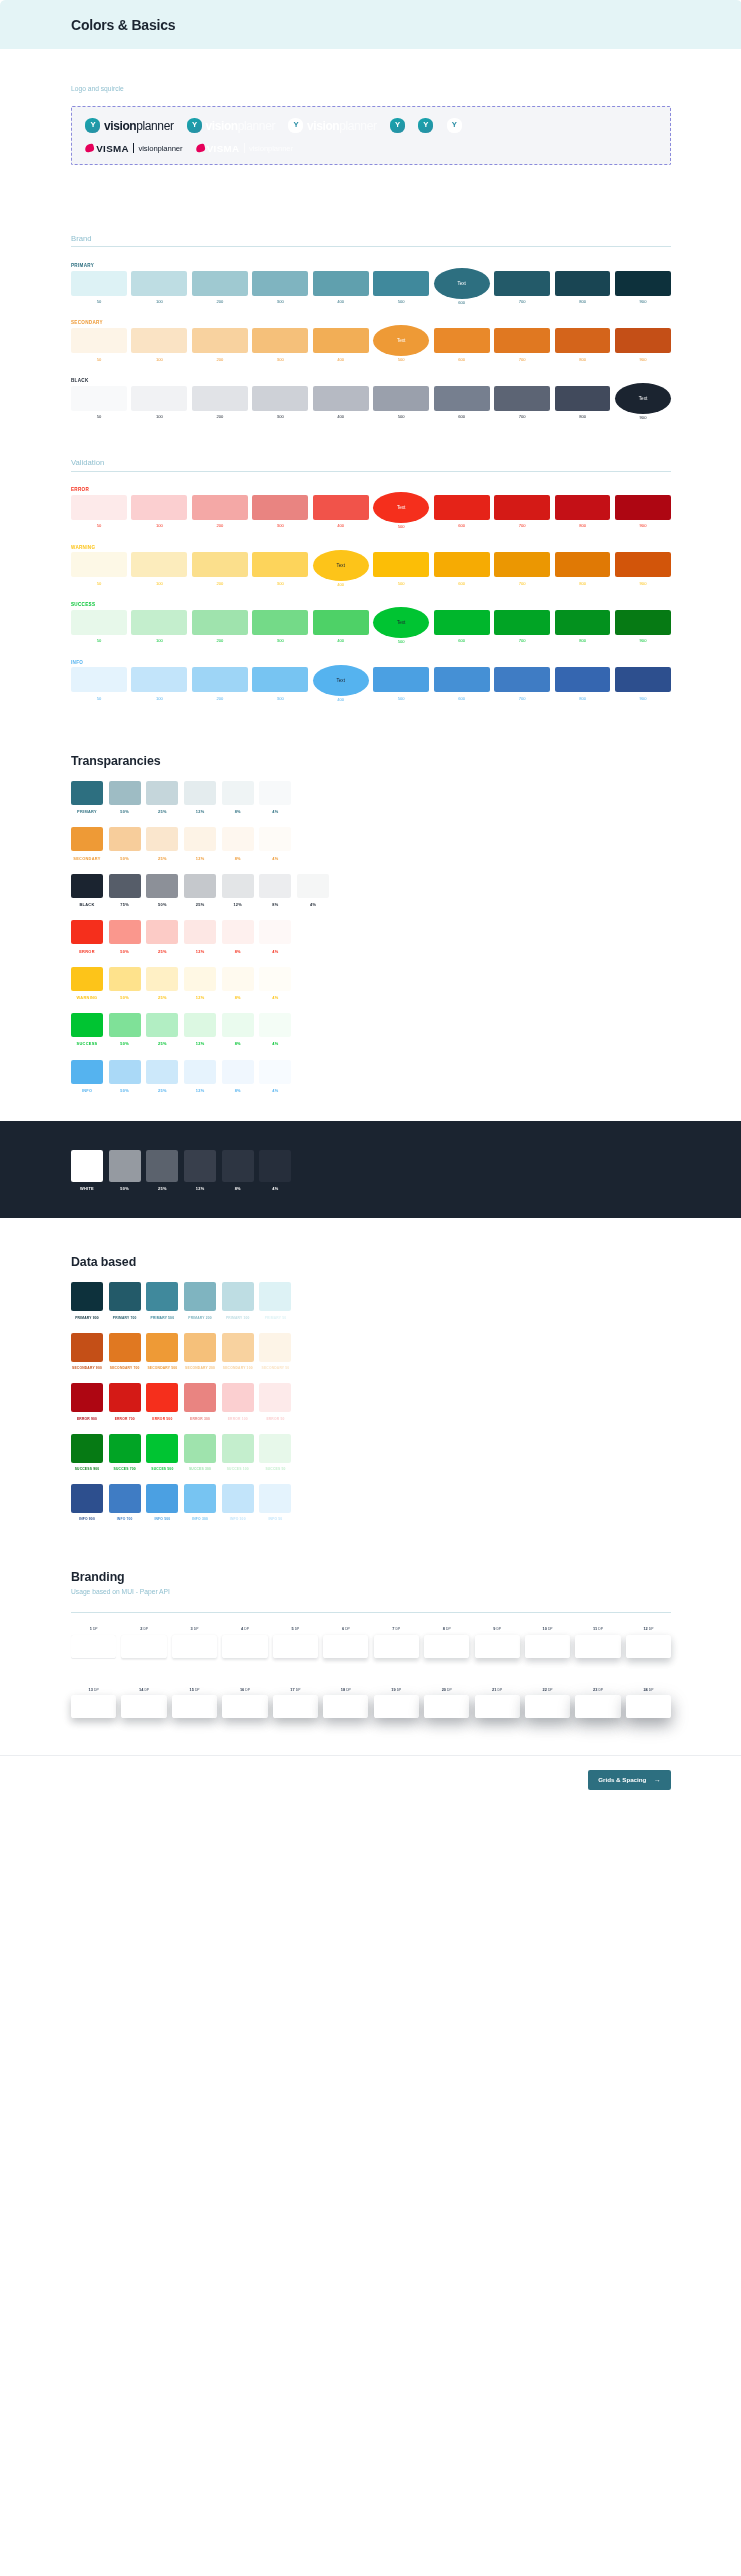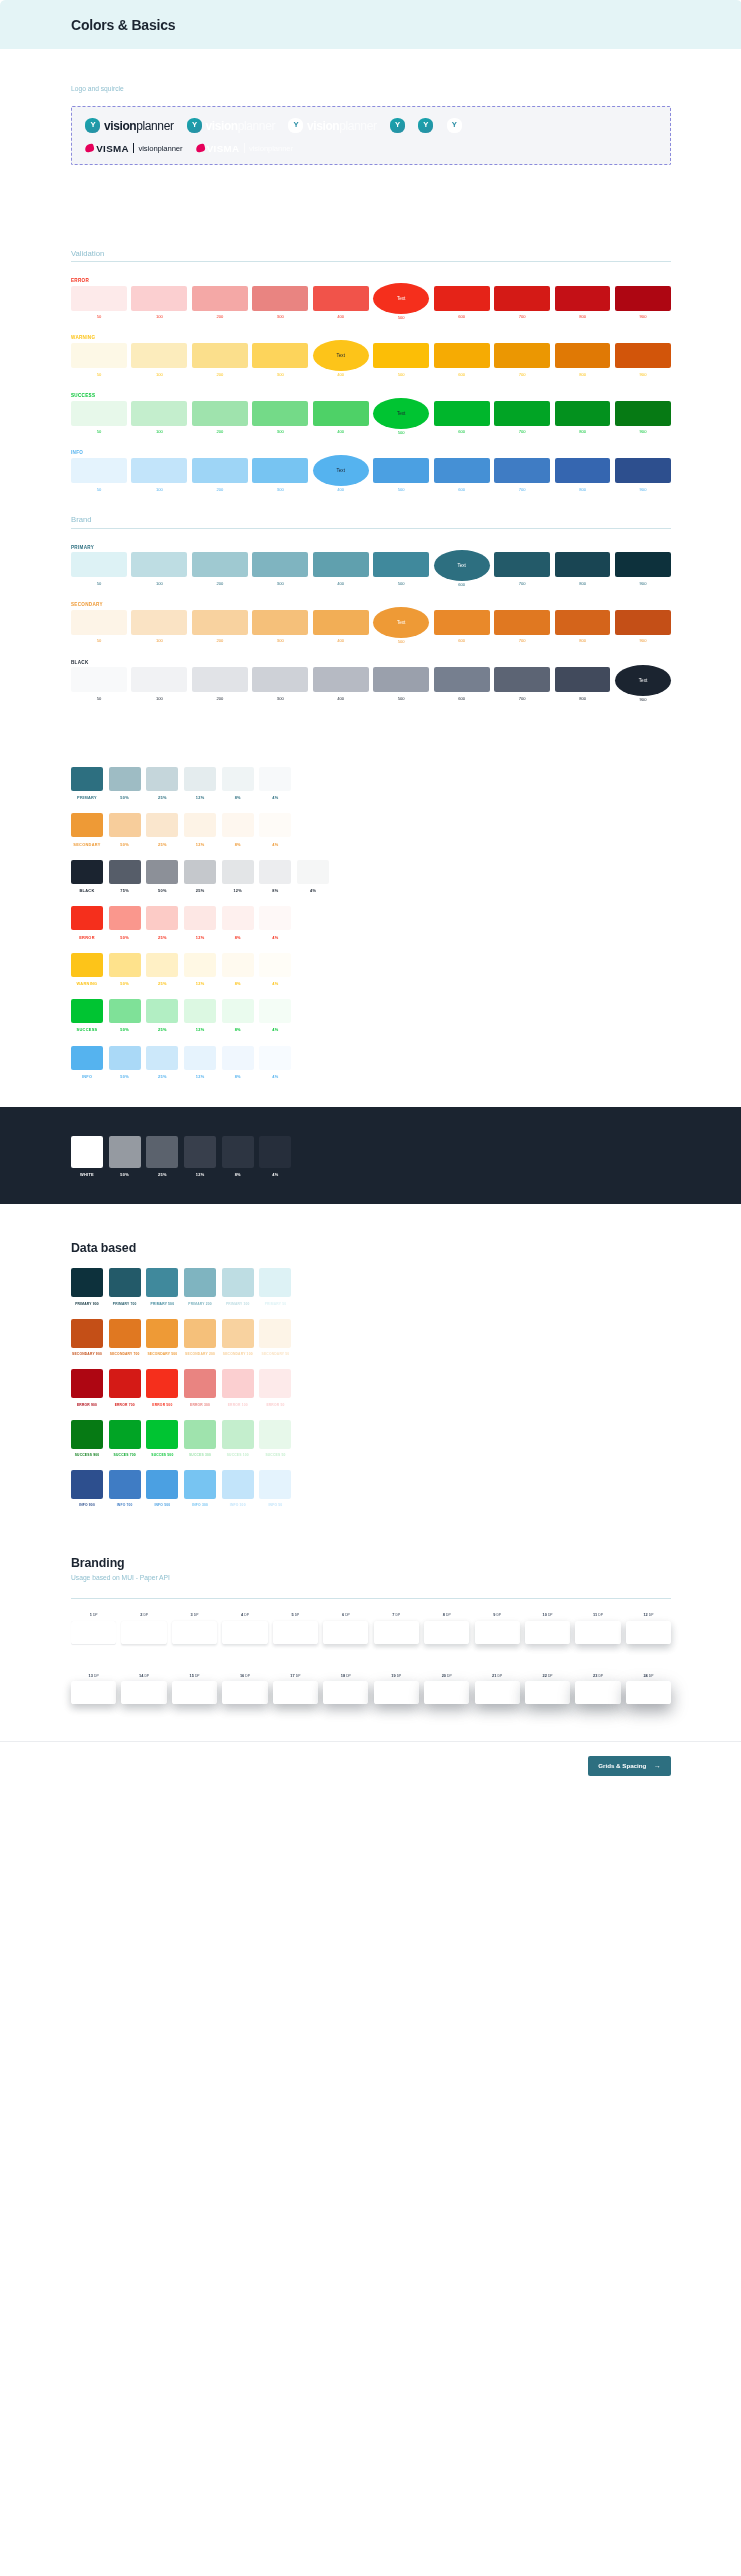--- a/index.html
+++ b/index.html
@@ -201,20 +201,164 @@
           </span>
           <span class="vdivider" style="background:#ffffff;opacity:.6;"></span>
           <span class="visma-sub" style="color:#ffffff;opacity:.75;">visionplanner</span>
         </div>
       </div>
     </div>
   </div>
 
   <div class="section" style="padding-top:46px;">
     <div id="solid-groups">
+        <div style="margin-top: 23px;">
+          <div class="group-head">Brand</div>
+          <div class="ramp">
+            <div class="ramp-label swatch-cap" style="color: rgb(45, 111, 128);">PRIMARY</div>
+            <div class="ramp-swatches">
+              <div class="ramp-cell">
+                <div class="ramp-chip" style="background: rgb(221, 242, 245);"></div>
+                <div class="ramp-num" style="color: rgb(45, 111, 128);">50</div>
+              </div>
+              <div class="ramp-cell">
+                <div class="ramp-chip" style="background: rgb(190, 221, 227);"></div>
+                <div class="ramp-num" style="color: rgb(45, 111, 128);">100</div>
+              </div>
+              <div class="ramp-cell">
+                <div class="ramp-chip" style="background: rgb(159, 201, 209);"></div>
+                <div class="ramp-num" style="color: rgb(45, 111, 128);">200</div>
+              </div>
+              <div class="ramp-cell">
+                <div class="ramp-chip" style="background: rgb(127, 180, 192);"></div>
+                <div class="ramp-num" style="color: rgb(45, 111, 128);">300</div>
+              </div>
+              <div class="ramp-cell">
+                <div class="ramp-chip" style="background: rgb(96, 160, 174);"></div>
+                <div class="ramp-num" style="color: rgb(45, 111, 128);">400</div>
+              </div>
+              <div class="ramp-cell">
+                <div class="ramp-chip" style="background: rgb(64, 137, 156);"></div>
+                <div class="ramp-num" style="color: rgb(45, 111, 128);">500</div>
+              </div>
+              <div class="ramp-cell">
+                <div class="ramp-chip oval" style="background: rgb(45, 111, 128);">
+                  <span class="txt">Text</span>
+                </div>
+                <div class="ramp-num" style="color: rgb(45, 111, 128);">600</div>
+              </div>
+              <div class="ramp-cell">
+                <div class="ramp-chip" style="background: rgb(35, 90, 105);"></div>
+                <div class="ramp-num" style="color: rgb(45, 111, 128);">700</div>
+              </div>
+              <div class="ramp-cell">
+                <div class="ramp-chip" style="background: rgb(25, 69, 83);"></div>
+                <div class="ramp-num" style="color: rgb(45, 111, 128);">800</div>
+              </div>
+              <div class="ramp-cell">
+                <div class="ramp-chip" style="background: rgb(13, 49, 60);"></div>
+                <div class="ramp-num" style="color: rgb(45, 111, 128);">900</div>
+              </div>
+            </div>
+          </div>
+          <div class="ramp">
+            <div class="ramp-label swatch-cap" style="color: rgb(238, 154, 54);">SECONDARY</div>
+            <div class="ramp-swatches">
+              <div class="ramp-cell">
+                <div class="ramp-chip" style="background: rgb(253, 244, 231);"></div>
+                <div class="ramp-num" style="color: rgb(238, 154, 54);">50</div>
+              </div>
+              <div class="ramp-cell">
+                <div class="ramp-chip" style="background: rgb(250, 227, 196);"></div>
+                <div class="ramp-num" style="color: rgb(238, 154, 54);">100</div>
+              </div>
+              <div class="ramp-cell">
+                <div class="ramp-chip" style="background: rgb(248, 210, 159);"></div>
+                <div class="ramp-num" style="color: rgb(238, 154, 54);">200</div>
+              </div>
+              <div class="ramp-cell">
+                <div class="ramp-chip" style="background: rgb(245, 192, 122);"></div>
+                <div class="ramp-num" style="color: rgb(238, 154, 54);">300</div>
+              </div>
+              <div class="ramp-cell">
+                <div class="ramp-chip" style="background: rgb(242, 174, 86);"></div>
+                <div class="ramp-num" style="color: rgb(238, 154, 54);">400</div>
+              </div>
+              <div class="ramp-cell">
+                <div class="ramp-chip oval" style="background: rgb(238, 154, 54);">
+                  <span class="txt">Text</span>
+                </div>
+                <div class="ramp-num" style="color: rgb(238, 154, 54);">500</div>
+              </div>
+              <div class="ramp-cell">
+                <div class="ramp-chip" style="background: rgb(233, 137, 42);"></div>
+                <div class="ramp-num" style="color: rgb(238, 154, 54);">600</div>
+              </div>
+              <div class="ramp-cell">
+                <div class="ramp-chip" style="background: rgb(224, 120, 33);"></div>
+                <div class="ramp-num" style="color: rgb(238, 154, 54);">700</div>
+              </div>
+              <div class="ramp-cell">
+                <div class="ramp-chip" style="background: rgb(212, 100, 27);"></div>
+                <div class="ramp-num" style="color: rgb(238, 154, 54);">800</div>
+              </div>
+              <div class="ramp-cell">
+                <div class="ramp-chip" style="background: rgb(196, 79, 23);"></div>
+                <div class="ramp-num" style="color: rgb(238, 154, 54);">900</div>
+              </div>
+            </div>
+          </div>
+          <div class="ramp">
+            <div class="ramp-label swatch-cap" style="color: rgb(27, 36, 48);">BLACK</div>
+            <div class="ramp-swatches">
+              <div class="ramp-cell">
+                <div class="ramp-chip" style="background: rgb(248, 249, 250);"></div>
+                <div class="ramp-num" style="color: rgb(27, 36, 48);">50</div>
+              </div>
+              <div class="ramp-cell">
+                <div class="ramp-chip" style="background: rgb(241, 242, 244);"></div>
+                <div class="ramp-num" style="color: rgb(27, 36, 48);">100</div>
+              </div>
+              <div class="ramp-cell">
+                <div class="ramp-chip" style="background: rgb(225, 227, 231);"></div>
+                <div class="ramp-num" style="color: rgb(27, 36, 48);">200</div>
+              </div>
+              <div class="ramp-cell">
+                <div class="ramp-chip" style="background: rgb(206, 209, 215);"></div>
+                <div class="ramp-num" style="color: rgb(27, 36, 48);">300</div>
+              </div>
+              <div class="ramp-cell">
+                <div class="ramp-chip" style="background: rgb(182, 186, 195);"></div>
+                <div class="ramp-num" style="color: rgb(27, 36, 48);">400</div>
+              </div>
+              <div class="ramp-cell">
+                <div class="ramp-chip" style="background: rgb(154, 160, 172);"></div>
+                <div class="ramp-num" style="color: rgb(27, 36, 48);">500</div>
+              </div>
+              <div class="ramp-cell">
+                <div class="ramp-chip" style="background: rgb(118, 127, 143);"></div>
+                <div class="ramp-num" style="color: rgb(27, 36, 48);">600</div>
+              </div>
+              <div class="ramp-cell">
+                <div class="ramp-chip" style="background: rgb(92, 100, 116);"></div>
+                <div class="ramp-num" style="color: rgb(27, 36, 48);">700</div>
+              </div>
+              <div class="ramp-cell">
+                <div class="ramp-chip" style="background: rgb(65, 74, 92);"></div>
+                <div class="ramp-num" style="color: rgb(27, 36, 48);">800</div>
+              </div>
+              <div class="ramp-cell">
+                <div class="ramp-chip oval" style="background: rgb(27, 36, 48);">
+                  <span class="txt">Text</span>
+                </div>
+                <div class="ramp-num" style="color: rgb(27, 36, 48);">900</div>
+              </div>
+            </div>
+          </div>
+        </div>
         <div style="margin-top: 38px;">
           <div class="group-head">Validation</div>
           <div class="ramp">
             <div class="ramp-label swatch-cap" style="color: rgb(245, 47, 28);">ERROR</div>
             <div class="ramp-swatches">
               <div class="ramp-cell">
                 <div class="ramp-chip" style="background: rgb(253, 234, 234);"></div>
                 <div class="ramp-num" style="color: rgb(245, 47, 28);">50</div>
               </div>
               <div class="ramp-cell">
@@ -392,168 +536,25 @@
                 <div class="ramp-chip" style="background: rgb(53, 102, 176);"></div>
                 <div class="ramp-num" style="color: rgb(85, 179, 239);">800</div>
               </div>
               <div class="ramp-cell">
                 <div class="ramp-chip" style="background: rgb(45, 79, 142);"></div>
                 <div class="ramp-num" style="color: rgb(85, 179, 239);">900</div>
               </div>
             </div>
           </div>
         </div>
-        <div style="margin-top: 23px;">
-          <div class="group-head">Brand</div>
-          <div class="ramp">
-            <div class="ramp-label swatch-cap" style="color: rgb(45, 111, 128);">PRIMARY</div>
-            <div class="ramp-swatches">
-              <div class="ramp-cell">
-                <div class="ramp-chip" style="background: rgb(221, 242, 245);"></div>
-                <div class="ramp-num" style="color: rgb(45, 111, 128);">50</div>
-              </div>
-              <div class="ramp-cell">
-                <div class="ramp-chip" style="background: rgb(190, 221, 227);"></div>
-                <div class="ramp-num" style="color: rgb(45, 111, 128);">100</div>
-              </div>
-              <div class="ramp-cell">
-                <div class="ramp-chip" style="background: rgb(159, 201, 209);"></div>
-                <div class="ramp-num" style="color: rgb(45, 111, 128);">200</div>
-              </div>
-              <div class="ramp-cell">
-                <div class="ramp-chip" style="background: rgb(127, 180, 192);"></div>
-                <div class="ramp-num" style="color: rgb(45, 111, 128);">300</div>
-              </div>
-              <div class="ramp-cell">
-                <div class="ramp-chip" style="background: rgb(96, 160, 174);"></div>
-                <div class="ramp-num" style="color: rgb(45, 111, 128);">400</div>
-              </div>
-              <div class="ramp-cell">
-                <div class="ramp-chip" style="background: rgb(64, 137, 156);"></div>
-                <div class="ramp-num" style="color: rgb(45, 111, 128);">500</div>
-              </div>
-              <div class="ramp-cell">
-                <div class="ramp-chip oval" style="background: rgb(45, 111, 128);">
-                  <span class="txt">Text</span>
-                </div>
-                <div class="ramp-num" style="color: rgb(45, 111, 128);">600</div>
-              </div>
-              <div class="ramp-cell">
-                <div class="ramp-chip" style="background: rgb(35, 90, 105);"></div>
-                <div class="ramp-num" style="color: rgb(45, 111, 128);">700</div>
-              </div>
-              <div class="ramp-cell">
-                <div class="ramp-chip" style="background: rgb(25, 69, 83);"></div>
-                <div class="ramp-num" style="color: rgb(45, 111, 128);">800</div>
-              </div>
-              <div class="ramp-cell">
-                <div class="ramp-chip" style="background: rgb(13, 49, 60);"></div>
-                <div class="ramp-num" style="color: rgb(45, 111, 128);">900</div>
-              </div>
-            </div>
-          </div>
-          <div class="ramp">
-            <div class="ramp-label swatch-cap" style="color: rgb(238, 154, 54);">SECONDARY</div>
-            <div class="ramp-swatches">
-              <div class="ramp-cell">
-                <div class="ramp-chip" style="background: rgb(253, 244, 231);"></div>
-                <div class="ramp-num" style="color: rgb(238, 154, 54);">50</div>
-              </div>
-              <div class="ramp-cell">
-                <div class="ramp-chip" style="background: rgb(250, 227, 196);"></div>
-                <div class="ramp-num" style="color: rgb(238, 154, 54);">100</div>
-              </div>
-              <div class="ramp-cell">
-                <div class="ramp-chip" style="background: rgb(248, 210, 159);"></div>
-                <div class="ramp-num" style="color: rgb(238, 154, 54);">200</div>
-              </div>
-              <div class="ramp-cell">
-                <div class="ramp-chip" style="background: rgb(245, 192, 122);"></div>
-                <div class="ramp-num" style="color: rgb(238, 154, 54);">300</div>
-              </div>
-              <div class="ramp-cell">
-                <div class="ramp-chip" style="background: rgb(242, 174, 86);"></div>
-                <div class="ramp-num" style="color: rgb(238, 154, 54);">400</div>
-              </div>
-              <div class="ramp-cell">
-                <div class="ramp-chip oval" style="background: rgb(238, 154, 54);">
-                  <span class="txt">Text</span>
-                </div>
-                <div class="ramp-num" style="color: rgb(238, 154, 54);">500</div>
-              </div>
-              <div class="ramp-cell">
-                <div class="ramp-chip" style="background: rgb(233, 137, 42);"></div>
-                <div class="ramp-num" style="color: rgb(238, 154, 54);">600</div>
-              </div>
-              <div class="ramp-cell">
-                <div class="ramp-chip" style="background: rgb(224, 120, 33);"></div>
-                <div class="ramp-num" style="color: rgb(238, 154, 54);">700</div>
-              </div>
-              <div class="ramp-cell">
-                <div class="ramp-chip" style="background: rgb(212, 100, 27);"></div>
-                <div class="ramp-num" style="color: rgb(238, 154, 54);">800</div>
-              </div>
-              <div class="ramp-cell">
-                <div class="ramp-chip" style="background: rgb(196, 79, 23);"></div>
-                <div class="ramp-num" style="color: rgb(238, 154, 54);">900</div>
-              </div>
-            </div>
-          </div>
-          <div class="ramp">
-            <div class="ramp-label swatch-cap" style="color: rgb(27, 36, 48);">BLACK</div>
-            <div class="ramp-swatches">
-              <div class="ramp-cell">
-                <div class="ramp-chip" style="background: rgb(248, 249, 250);"></div>
-                <div class="ramp-num" style="color: rgb(27, 36, 48);">50</div>
-              </div>
-              <div class="ramp-cell">
-                <div class="ramp-chip" style="background: rgb(241, 242, 244);"></div>
-                <div class="ramp-num" style="color: rgb(27, 36, 48);">100</div>
-              </div>
-              <div class="ramp-cell">
-                <div class="ramp-chip" style="background: rgb(225, 227, 231);"></div>
-                <div class="ramp-num" style="color: rgb(27, 36, 48);">200</div>
-              </div>
-              <div class="ramp-cell">
-                <div class="ramp-chip" style="background: rgb(206, 209, 215);"></div>
-                <div class="ramp-num" style="color: rgb(27, 36, 48);">300</div>
-              </div>
-              <div class="ramp-cell">
-                <div class="ramp-chip" style="background: rgb(182, 186, 195);"></div>
-                <div class="ramp-num" style="color: rgb(27, 36, 48);">400</div>
-              </div>
-              <div class="ramp-cell">
-                <div class="ramp-chip" style="background: rgb(154, 160, 172);"></div>
-                <div class="ramp-num" style="color: rgb(27, 36, 48);">500</div>
-              </div>
-              <div class="ramp-cell">
-                <div class="ramp-chip" style="background: rgb(118, 127, 143);"></div>
-                <div class="ramp-num" style="color: rgb(27, 36, 48);">600</div>
-              </div>
-              <div class="ramp-cell">
-                <div class="ramp-chip" style="background: rgb(92, 100, 116);"></div>
-                <div class="ramp-num" style="color: rgb(27, 36, 48);">700</div>
-              </div>
-              <div class="ramp-cell">
-                <div class="ramp-chip" style="background: rgb(65, 74, 92);"></div>
-                <div class="ramp-num" style="color: rgb(27, 36, 48);">800</div>
-              </div>
-              <div class="ramp-cell">
-                <div class="ramp-chip oval" style="background: rgb(27, 36, 48);">
-                  <span class="txt">Text</span>
-                </div>
-                <div class="ramp-num" style="color: rgb(27, 36, 48);">900</div>
-              </div>
-            </div>
-          </div>
-        </div>
       </div>
   </div>
 
   <div class="section" style="padding-top:52px;">
+    <div class="sec-title">Transparancies</div>
     <div id="transparency-rows" style="margin-top: 9.3px;">
         <div class="tr-row">
           <div class="tr-cell">
             <div class="tr-chip" style="background: rgb(45, 111, 128);"></div>
             <div class="tr-cap" style="color: rgb(45, 111, 128);">PRIMARY</div>
           </div>
           <div class="tr-cell">
             <div class="tr-chip" style="background: rgb(158, 188, 196);"></div>
             <div class="tr-cap" style="color: rgb(45, 111, 128);">50%</div>
           </div>

